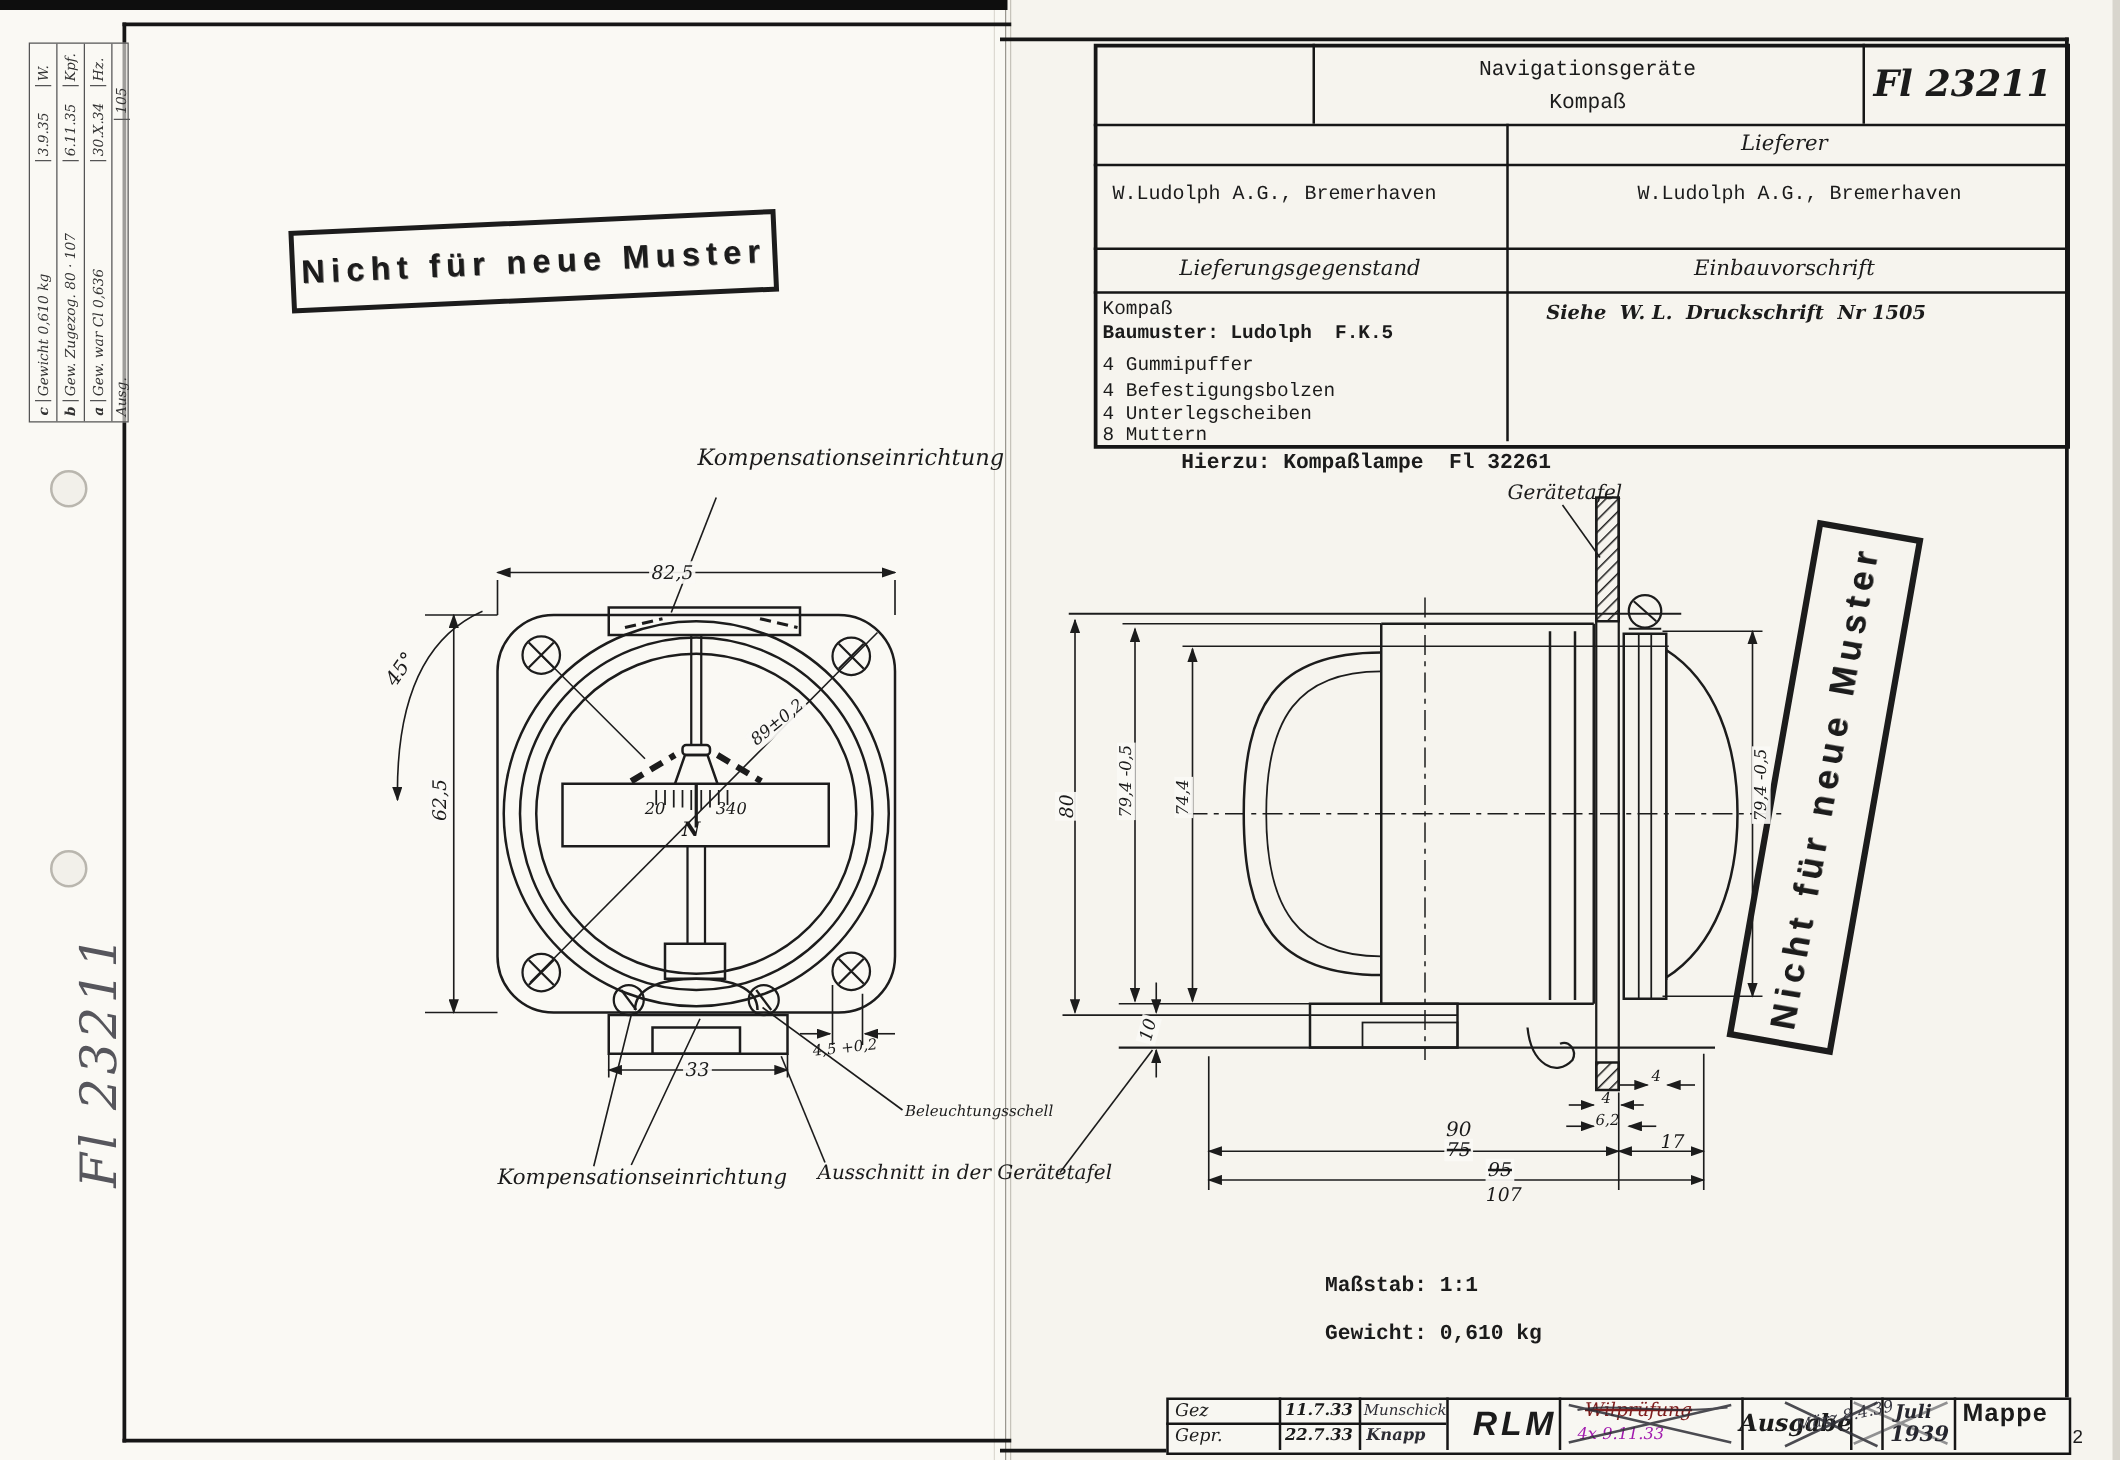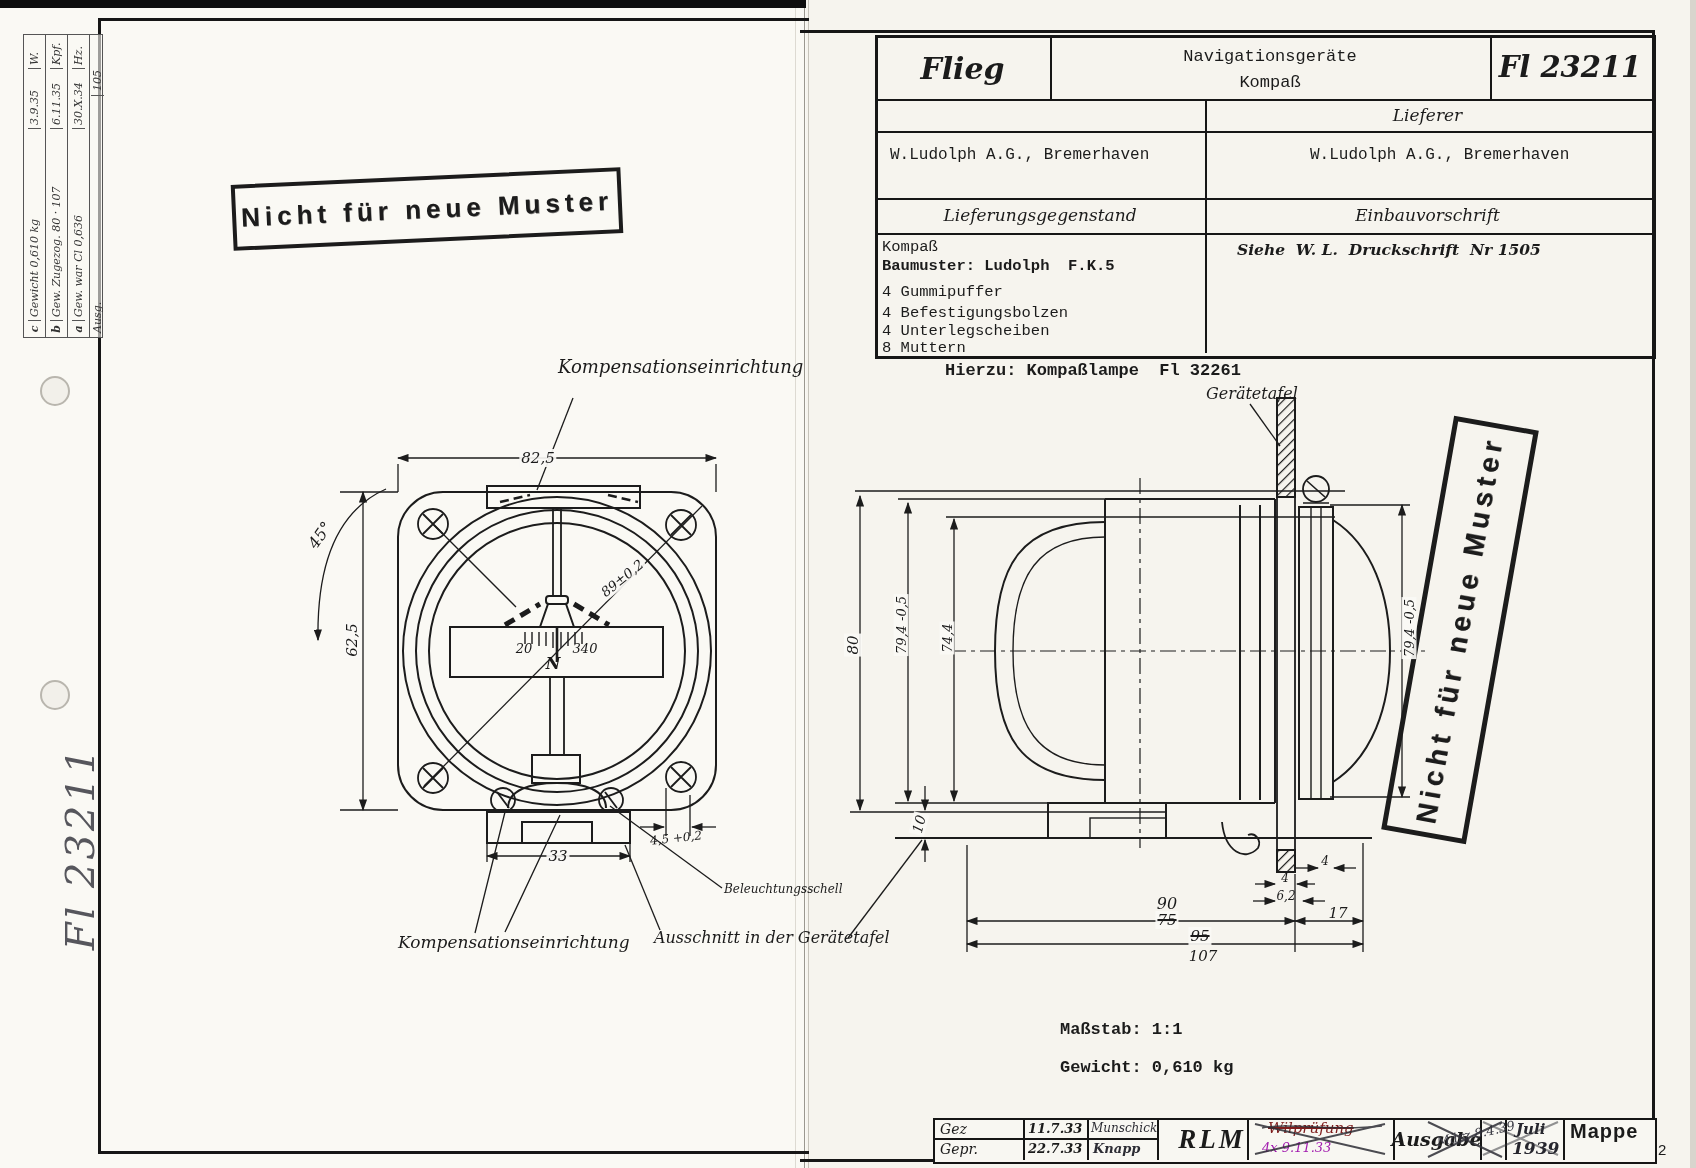--- a/index.html
+++ b/index.html
@@ -180,23 +180,20 @@
 
   <div class="abs" style="left:875px;top:35px;width:775px;height:318px;border:3px solid #161616;"></div>
   <div class="cellline" style="left:875px;top:99px;width:778px;height:2px;"></div>
   <div class="cellline" style="left:875px;top:131px;width:778px;height:2px;"></div>
   <div class="cellline" style="left:875px;top:198px;width:778px;height:2px;"></div>
   <div class="cellline" style="left:875px;top:233px;width:778px;height:2px;"></div>
   <div class="cellline" style="left:1050px;top:35px;width:2px;height:64px;"></div>
   <div class="cellline" style="left:1490px;top:35px;width:2px;height:64px;"></div>
   <div class="cellline" style="left:1205px;top:99px;width:2px;height:254px;"></div>
 
-  <div class="abs flex hand" style="left:875px;top:40px;width:175px;height:56px;font-size:30px;font-weight:bold;">
-      <span>Flieg</span>
-    </div>
   <div class="abs mono" style="left:1050px;top:44px;width:440px;text-align:center;font-size:17px;line-height:26px;">
     <div>Navigationsgeräte</div>
     <div>Kompaß</div>
   </div>
   <div class="abs flex hand" style="left:1490px;top:38px;width:160px;height:58px;font-size:29px;font-weight:bold;">
       <span>Fl 23211</span>
     </div>
 
   <div class="abs flex hand" style="left:1205px;top:101px;width:445px;height:28px;font-size:17px;">
       <span>Lieferer</span>
@@ -265,21 +262,21 @@
   <div class="cellline" style="left:1480px;top:1118px;width:2px;height:42px;"></div>
   <div class="cellline" style="left:1505px;top:1118px;width:2px;height:42px;"></div>
   <div class="cellline" style="left:1563px;top:1118px;width:2px;height:42px;"></div>
 
   <div class="abs hand" style="left:940px;top:1121px;font-size:14px;">Gez</div>
   <div class="abs hand" style="left:940px;top:1141px;font-size:14px;">Gepr.</div>
   <div class="abs hand" style="left:1028px;top:1121px;font-size:13px;font-weight:bold;">11.7.33</div>
   <div class="abs hand" style="left:1028px;top:1141px;font-size:13px;font-weight:bold;">22.7.33</div>
   <div class="abs hand" style="left:1091px;top:1121px;font-size:12px;color:#2c2c34;">Munschick</div>
   <div class="abs hand" style="left:1093px;top:1141px;font-size:13px;font-weight:bold;color:#2c2c34;">Knapp</div>
-  <div class="abs flex" style="left:1157px;top:1118px;width:110px;height:42px;font-size:27px;font-weight:bold;font-style:italic;letter-spacing:3px;font-family:Liberation Serif, serif;">
+  <div class="abs flex" style="left:1157px;top:1118px;width:110px;height:42px;font-size:27px;font-weight:bold;font-style:italic;letter-spacing:3px;">
       <span>RLM</span>
     </div>
   <div class="abs hand strike" style="left:1268px;top:1119px;font-size:15px;color:#7f1d1d;">Wilprüfung</div>
   <div class="abs hand" style="left:1262px;top:1140px;font-size:13px;color:#a21caf;">4x 9.11.33</div>
   <div class="abs flex hand" style="left:1393px;top:1118px;width:87px;height:42px;font-size:19px;font-weight:bold;">
       <span>Ausgabe</span>
     </div>
   <div class="abs hand" style="left:1436px;top:1126px;font-size:13px;color:#3a3a44;transform:rotate(-12deg);white-space:nowrap;">März 8.4.39</div>
   <div class="abs hand" style="left:1516px;top:1120px;font-size:15px;font-weight:bold;color:#26262e;">Juli</div>
   <div class="abs hand" style="left:1512px;top:1138px;font-size:17px;font-weight:bold;color:#26262e;">1939</div>

